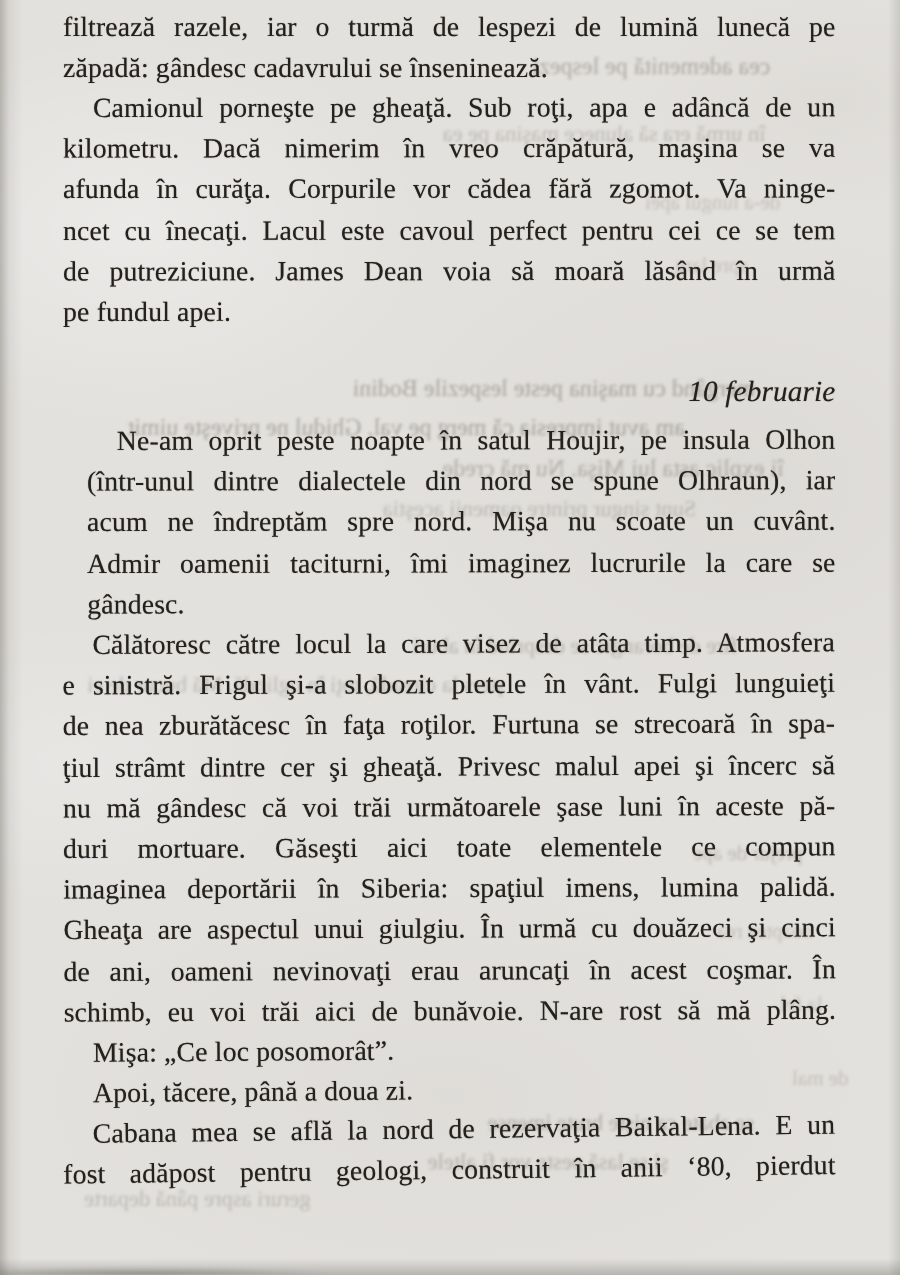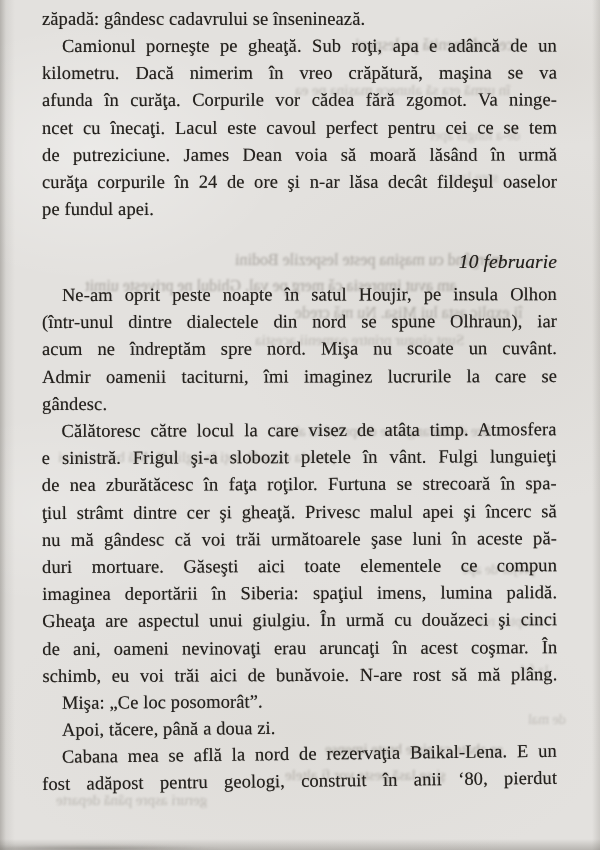--- a/index.html
+++ b/index.html
@@ -98,33 +98,33 @@
       <div class="ghost" style="left: 462px; top: 562px; font-size: 14px; color: rgba(100, 94, 84, 0.3);">prejur de ape</div>
       <div class="ghost" style="left: 478px; top: 614px; font-size: 14px; color: rgba(100, 94, 84, 0.26);">noaptea rea</div>
       <div class="ghost" style="left: 520px; top: 663px; font-size: 14px; color: rgba(100, 94, 84, 0.26);">la fel</div>
       <div class="ghost" style="left: 528px; top: 712px; font-size: 14px; color: rgba(100, 94, 84, 0.26);">de mal</div>
       <div class="ghost" style="left: 325px; top: 741px; font-size: 15px; color: rgba(100, 94, 84, 0.4);">se abate ca nişte brute imense</div>
       <div class="ghost" style="left: 285px; top: 767px; font-size: 15px; color: rgba(100, 94, 84, 0.36);">şi se lasă peste vor fi altele</div>
       <div class="ghost" style="left: 56px; top: 792px; font-size: 15px; color: rgba(100, 94, 84, 0.3);">geruri aspre până departe</div>
     </div>
   <div class="text-wrap" id="text-wrap">
       <div class="para">
+        <div class="line">filtrează razele, iar o turmă de lespezi de lumină lunecă pe</div>
         <div class="line endline">zăpadă: gândesc cadavrului se înseninează.</div>
       </div>
       <div class="para indent" style="transform: rotate(-0.05deg); transform-origin: left center;">
         <div class="line">Camionul porneşte pe gheaţă. Sub roţi, apa e adâncă de un</div>
         <div class="line">kilometru. Dacă nimerim în vreo crăpătură, maşina se va</div>
         <div class="line">afunda în curăţa. Corpurile vor cădea fără zgomot. Va ninge-</div>
         <div class="line">ncet cu înecaţi. Lacul este cavoul perfect pentru cei ce se tem</div>
         <div class="line">de putreziciune. James Dean voia să moară lăsând în urmă</div>
-        <div class="line">curăţa corpurile în 24 de ore şi n-ar lăsa decât fildeşul oaselor</div>
         <div class="line endline">pe fundul apei.</div>
       </div>
       <div class="heading-line">10 februarie</div>
-      <div class="para indent" style="margin-top: 7px; transform: rotate(-0.1deg); transform-origin: left center;">
+      <div class="para indent" style="margin-top: 7px; transform: rotate(-0.1deg); transform-origin: left center; margin-left: 16px;">
         <div class="line">Ne-am oprit peste noapte în satul Houjir, pe insula Olhon</div>
         <div class="line">(într-unul dintre dialectele din nord se spune Olhraun), iar</div>
         <div class="line">acum ne îndreptăm spre nord. Mişa nu scoate un cuvânt.</div>
         <div class="line">Admir oamenii taciturni, îmi imaginez lucrurile la care se</div>
         <div class="line endline">gândesc.</div>
       </div>
       <div class="para indent" style="transform: rotate(-0.2deg); transform-origin: left center;">
         <div class="line">Călătoresc către locul la care visez de atâta timp. Atmosfera</div>
         <div class="line">e sinistră. Frigul şi-a slobozit pletele în vânt. Fulgi lunguieţi</div>
         <div class="line">de nea zburătăcesc în faţa roţilor. Furtuna se strecoară în spa-</div>

